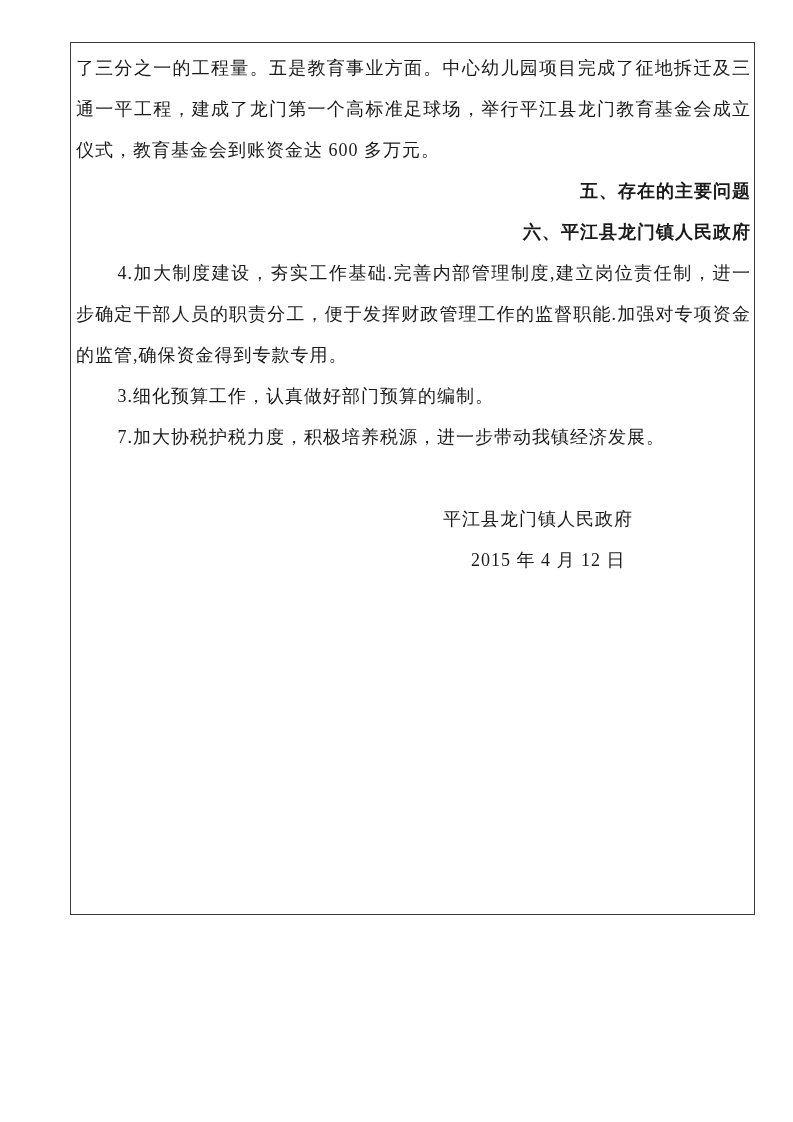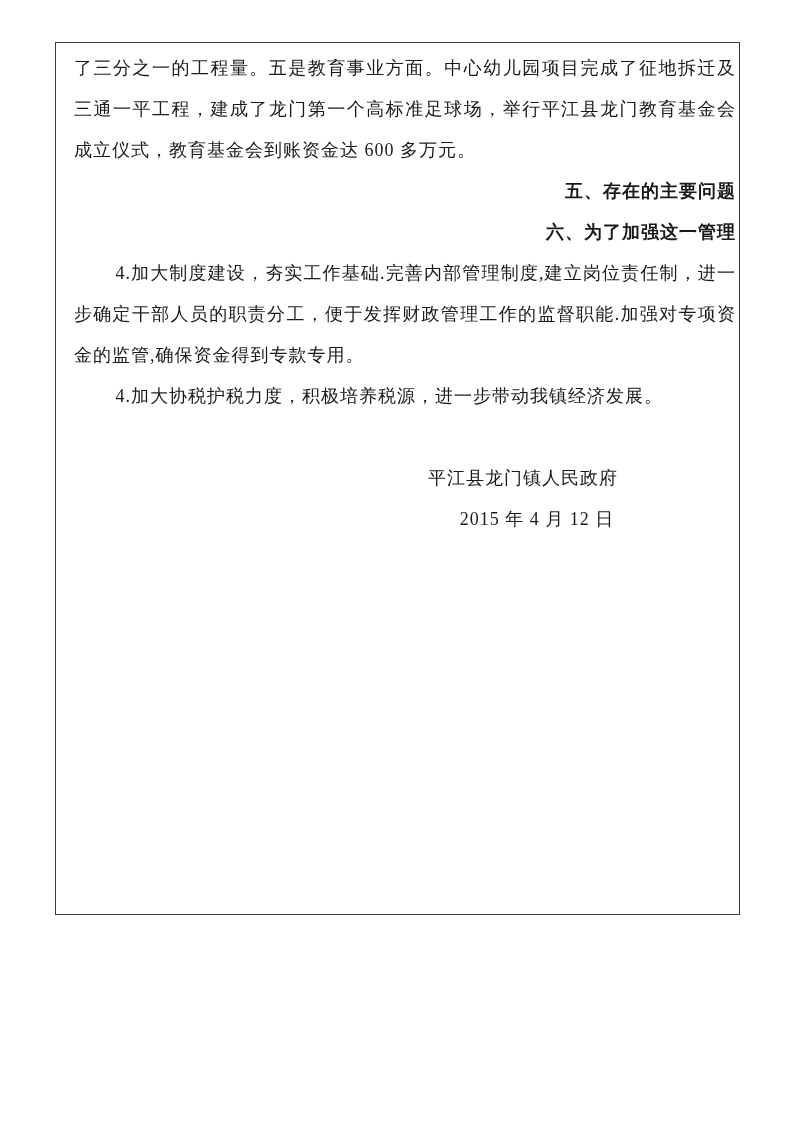--- a/index.html
+++ b/index.html
@@ -8,71 +8,72 @@
     position: relative;
     width: 793px;
     height: 1122px;
     background: #ffffff;
     font-family: "Liberation Serif", "DejaVu Serif", serif;
     color: #1a1a1a;
     overflow: hidden;
   }
   .border-box {
     position: absolute;
-    left: 55px;
+    left: 70px;
     top: 42px;
     width: 685px;
     height: 873px;
     border: 1px solid #3a3a3a;
-    padding: 5px 3px 0 18px;
+    padding: 5px 3px 0 5px;
   }
   .para, .heading {
     font-size: 18px;
     line-height: 41px;
     letter-spacing: 1px;
     text-align: justify;
     text-justify: inter-character;
   }
   .heading {
     font-weight: bold;
     text-indent: 2.5em;
     text-align: right;
   }
   .indent4 { text-indent: 4em; }
   .indent2 { text-indent: 2.3em; }
   .signature {
     margin-top: 41px;
     margin-left: auto;
     margin-right: 118px;
     width: max-content;
-    text-align: center;
+    text-align: left;
     font-size: 18px;
     line-height: 41px;
     letter-spacing: 1px;
   }
   .signature .sig-date { padding-left: 28px; }
 </style>
 </head>
 <body>
 
 <div class="page">
   <div class="border-box">
 
     <p class="para">了三分之一的工程量。五是教育事业方面。中心幼儿园项目完成了征地拆迁及三通一平工程，建成了龙门第一个高标准足球场，举行平江县龙门教育基金会成立仪式，教育基金会到账资金达 600 多万元。</p>
 
     <p class="heading">五、存在的主要问题</p>
 
 
-    <p class="heading">六、为了加强这一管理</p>
+    <p class="heading">六、平江县龙门镇人民政府</p>
 
     <p class="para indent2">4.加大制度建设，夯实工作基础.完善内部管理制度,建立岗位责任制，进一步确定干部人员的职责分工，便于发挥财政管理工作的监督职能.加强对专项资金的监管,确保资金得到专款专用。</p>
 
 
+    <p class="para indent2">3.细化预算工作，认真做好部门预算的编制。</p>
 
-    <p class="para indent2">4.加大协税护税力度，积极培养税源，进一步带动我镇经济发展。</p>
+    <p class="para indent2">7.加大协税护税力度，积极培养税源，进一步带动我镇经济发展。</p>
 
     <div class="signature">
       <p class="sig-org">平江县龙门镇人民政府</p>
       <p class="sig-date">2015 年 4 月 12 日</p>
     </div>
 
   </div>
 </div>
 
 </body></html>

